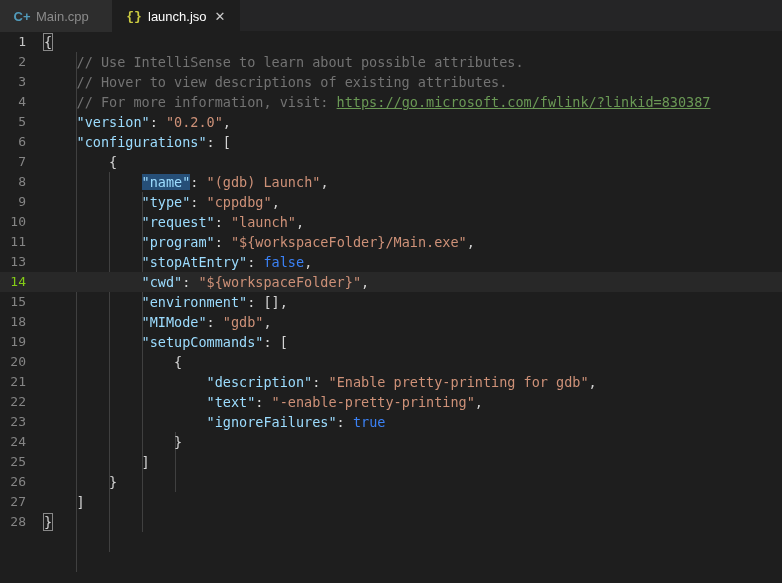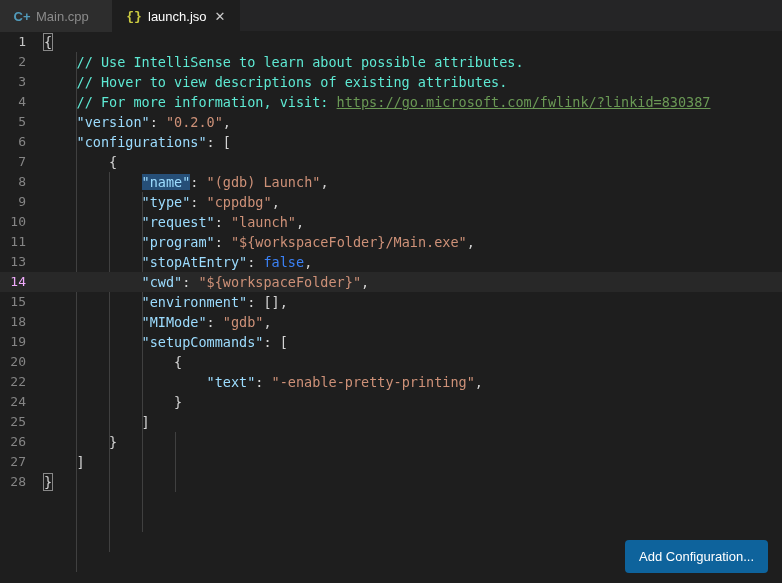--- a/index.html
+++ b/index.html
@@ -96,21 +96,21 @@
   .ln {
     width: 44px;
     text-align: right;
     padding-right: 18px;
     box-sizing: border-box;
     color: #858585;
     flex: 0 0 auto;
     font-size: 13px;
     user-select: none;
   }
-  .line.active .ln { color: #f0abfc; }
+  .line.active .ln { color: #84cc16; }
   .line.firstln .ln { color: #c6c6c6; }
   .code {
     flex: 1 1 auto;
     white-space: pre;
     color: #d4d4d4;
     position: relative;
     padding-left: 0;
   }
 
   
@@ -120,21 +120,21 @@
     width: 100%; height: 100%;
     pointer-events: none;
   }
   .guide {
     position: absolute;
     width: 1px;
     background: #404040;
   }
 
   
-  .cmt   { color: #5eead4; text-align: center; }
+  .cmt   { color: #737373; text-align: center; }
   .link  { color: #6a9955; text-decoration: underline; }
   .key   { color: #9cdcfe; }
   .keysel{ color: #9cdcfe; background: #264f78; }
   .str   { color: #ce9178; }
   .esc   { color: #d7ba7d; }
   .kw    { color: #3b82f6; }
   .punct { color: #d4d4d4; }
   .brk   { color: #d4d4d4; }
   .brkmatch {
     outline: 1px solid #888888;
@@ -267,26 +267,34 @@
     <div class="line">
       <span class="ln">19</span>
       <span class="code">            <span class="key">"setupCommands"</span><span class="punct">: </span><span class="brk">[</span></span>
     </div>
 
     <div class="line">
       <span class="ln">20</span>
       <span class="code">                <span class="brk">{</span></span>
     </div>
 
+    <div class="line">
+      <span class="ln">21</span>
+      <span class="code">                    <span class="key">"description"</span><span class="punct">: </span><span class="str">"Enable pretty-printing for gdb"</span><span class="punct">,</span></span>
+    </div>
 
     <div class="line">
       <span class="ln">22</span>
       <span class="code">                    <span class="key">"text"</span><span class="punct">: </span><span class="str">"-enable-pretty-printing"</span><span class="punct">,</span></span>
     </div>
 
+    <div class="line">
+      <span class="ln">23</span>
+      <span class="code">                    <span class="key">"ignoreFailures"</span><span class="punct">: </span><span class="kw">true</span></span>
+    </div>
 
     <div class="line">
       <span class="ln">24</span>
       <span class="code">                <span class="brk">}</span></span>
     </div>
 
     <div class="line">
       <span class="ln">25</span>
       <span class="code">            <span class="brk">]</span></span>
     </div>
@@ -301,14 +309,13 @@
       <span class="code">    <span class="brk">]</span></span>
     </div>
 
     <div class="line">
       <span class="ln">28</span>
       <span class="code"><span class="brk brkmatch">}</span></span>
     </div>
 
   </div>
 
-  <button class="add-config">Add Configuration...</button>
 </div>
 
 </body></html>

